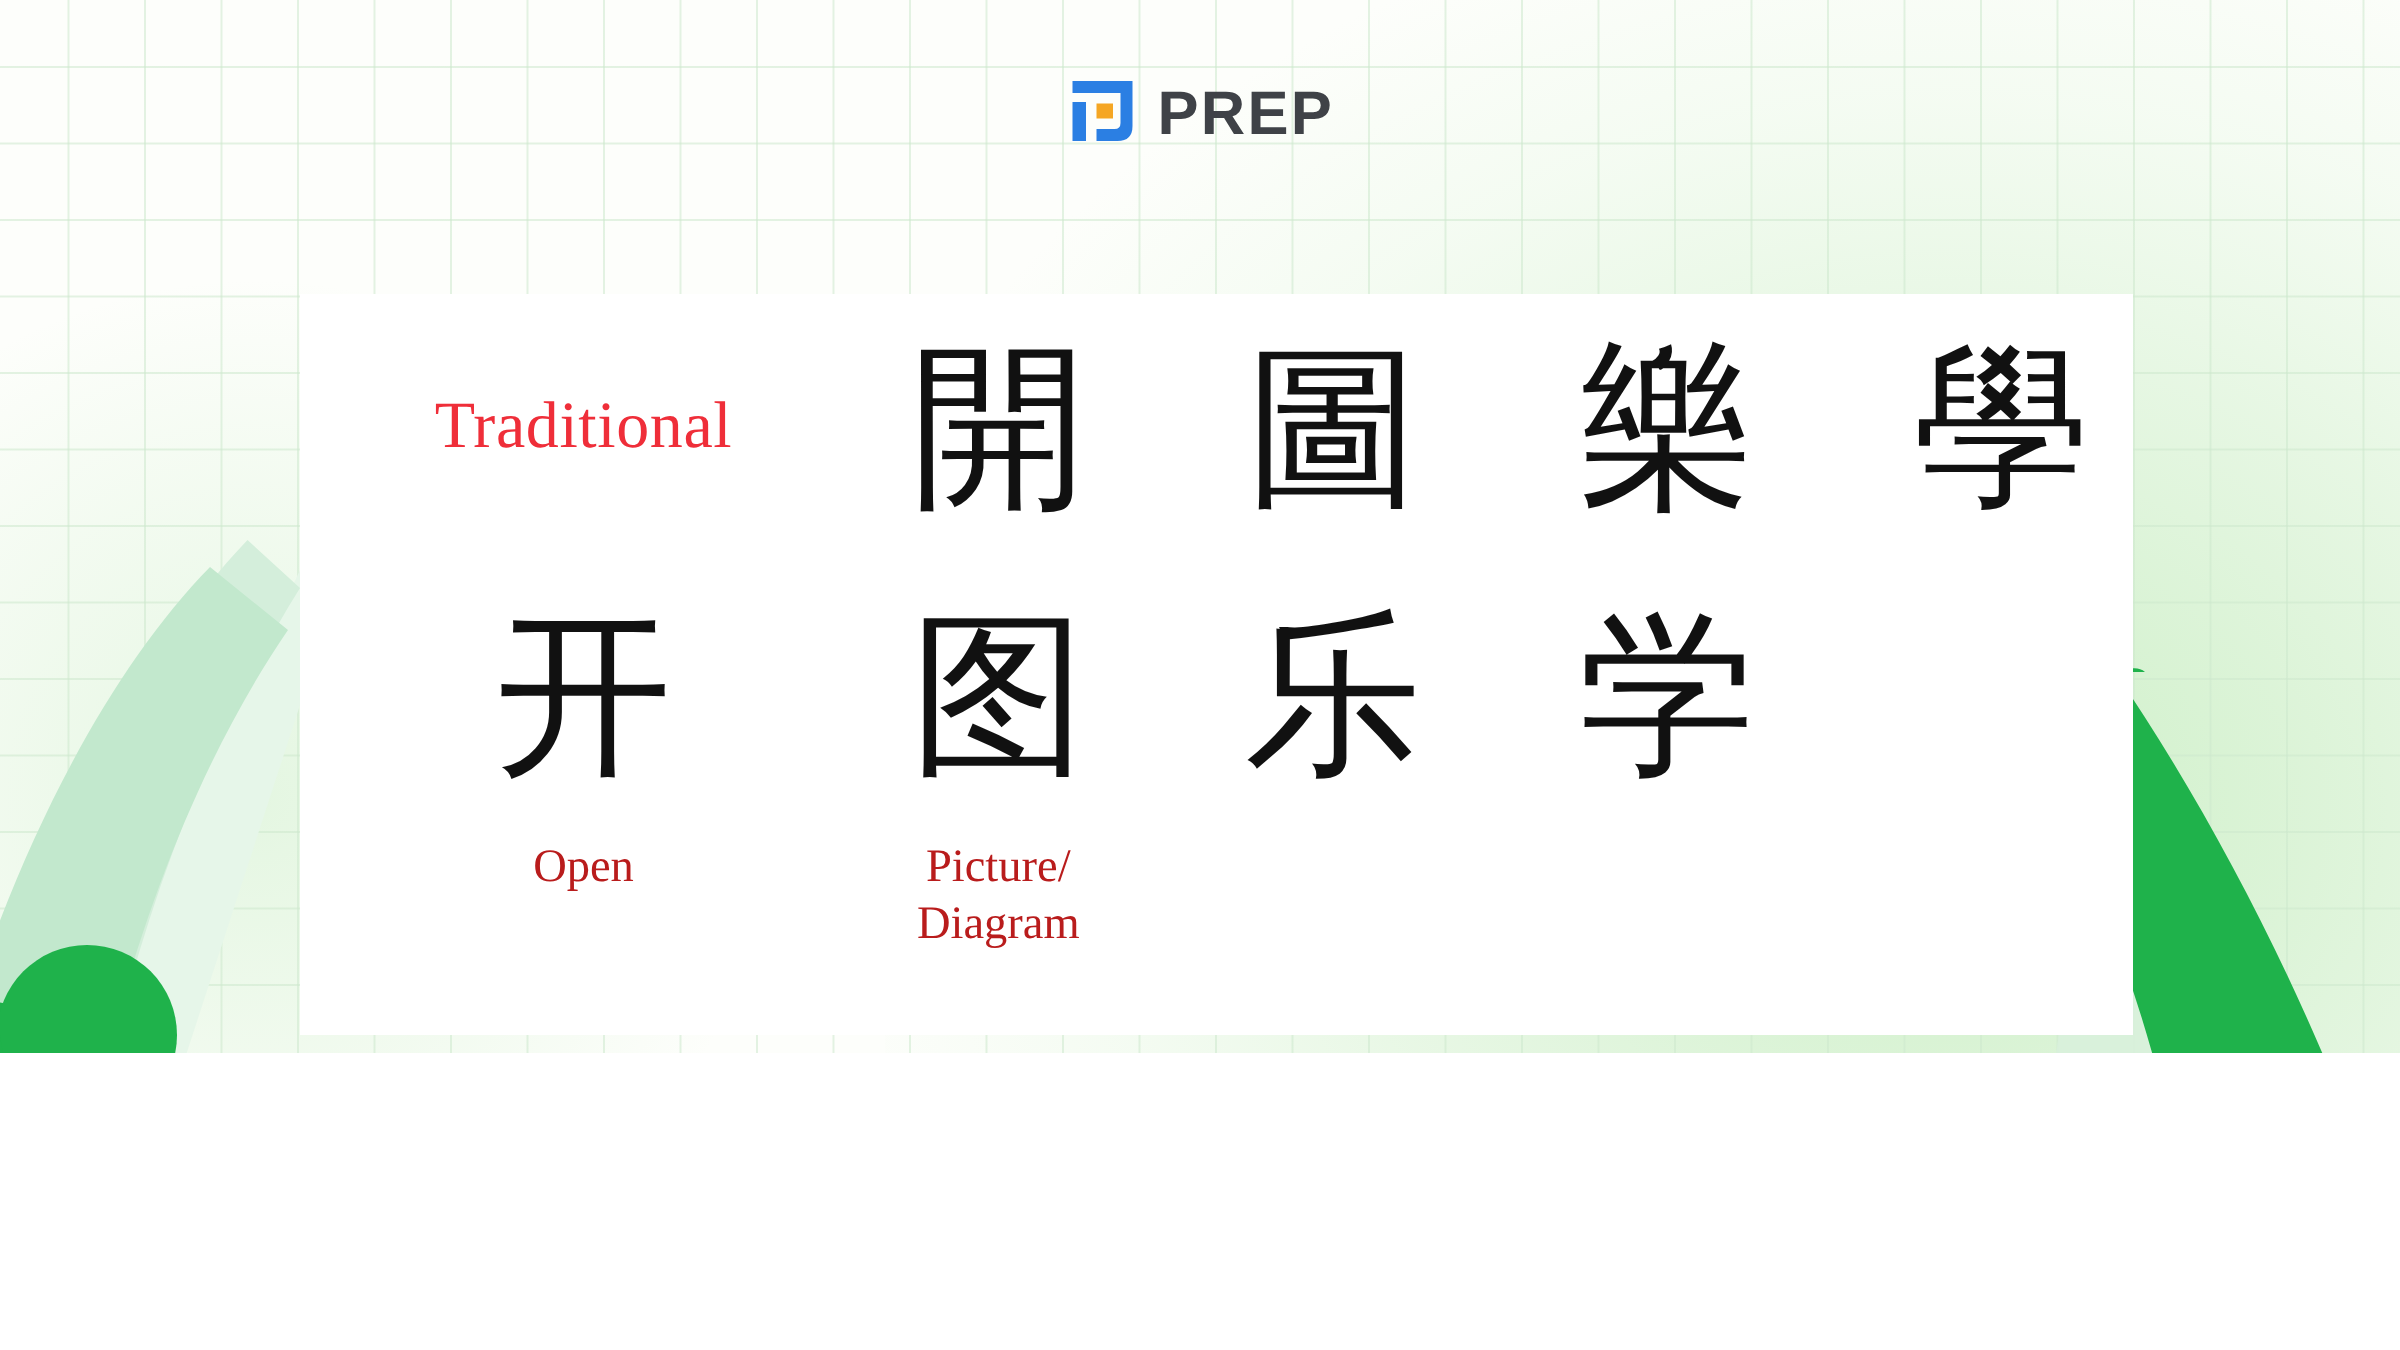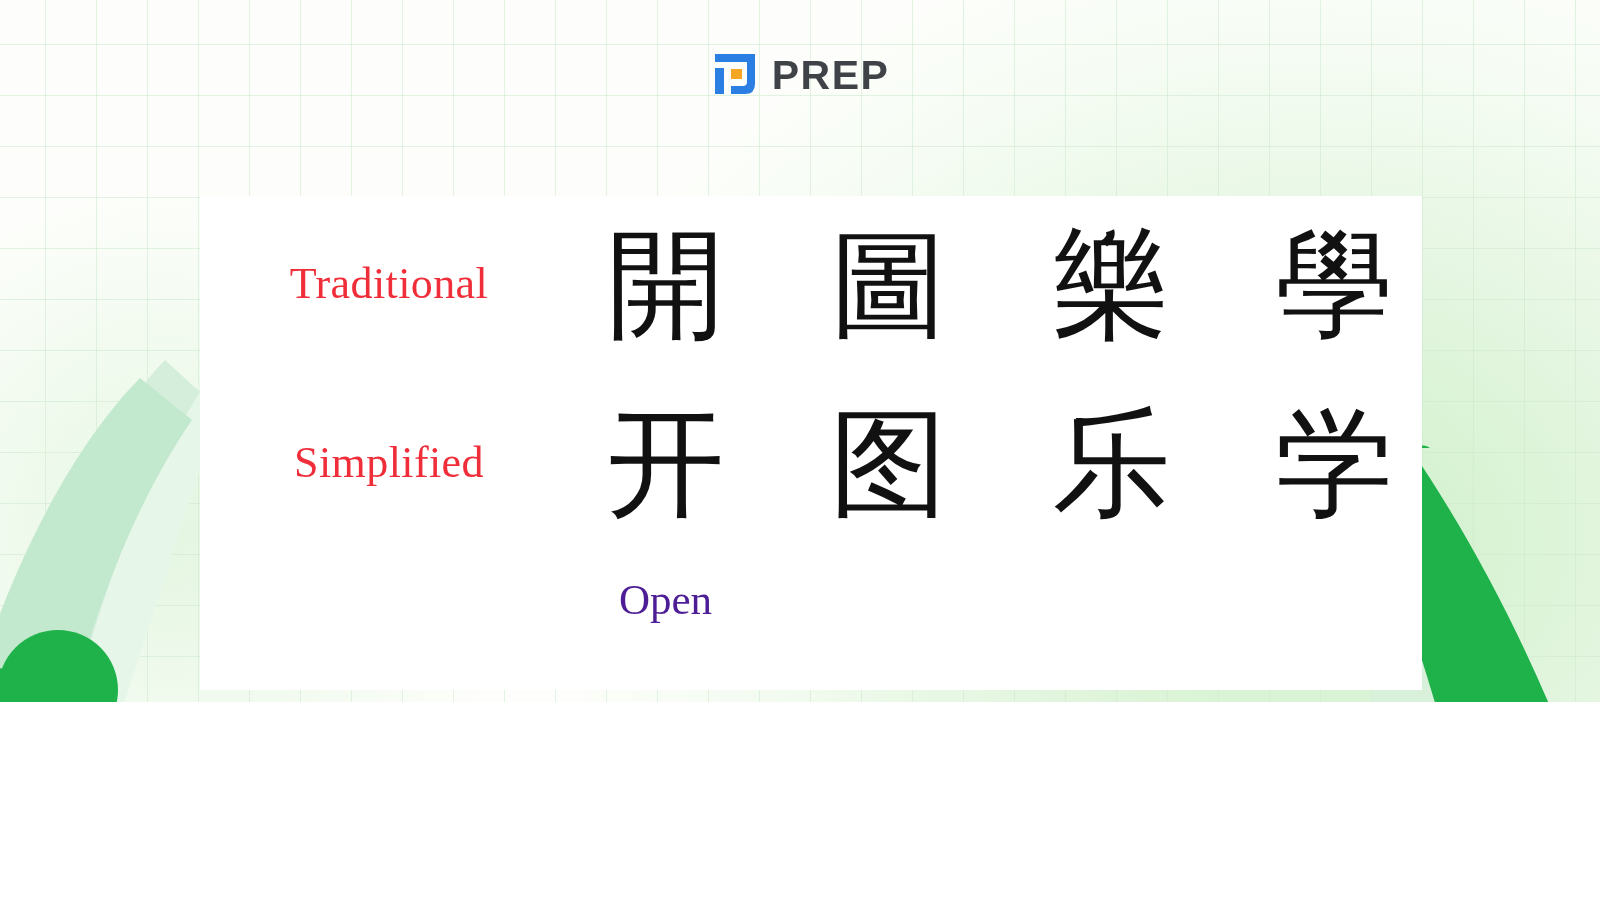--- a/index.html
+++ b/index.html
@@ -124,26 +124,25 @@
     justify-content: center;
   }
   .hanzi {
     color: #111111;
     font-size: 118px;
     line-height: 1;
     font-family: "DejaVu Serif", "Liberation Serif", serif;
     font-weight: 400;
   }
   .meaning {
-    color: #4c1d95;
-    font-size: 43px;
+    color: #b91c1c;
+    font-size: 31px;
     line-height: 1.22;
     align-items: flex-start;
     padding-top: 4px;
-    margin-top: 16px;
   }
   .blank { }
 </style>
 </head>
 <body>
 
 <div id="stage">
 
   <div class="bg-base"></div>
   <div class="bg-glow-right"></div>
@@ -194,23 +193,23 @@
   </div>
 
   <div class="table">
 
     <div class="cell row-label">Traditional</div>
     <div class="cell hanzi">開</div>
     <div class="cell hanzi">圖</div>
     <div class="cell hanzi">樂</div>
     <div class="cell hanzi">學</div>
 
-    <div class="cell row-label">Simplified</div>
     <div class="cell hanzi">开</div>
     <div class="cell hanzi">图</div>
     <div class="cell hanzi">乐</div>
     <div class="cell hanzi">学</div>
 
     <div class="cell blank"></div>
     <div class="cell meaning">Open</div>
+    <div class="cell meaning">Picture/ Diagram</div>
   </div>
 
 </div>
 
 </body></html>

